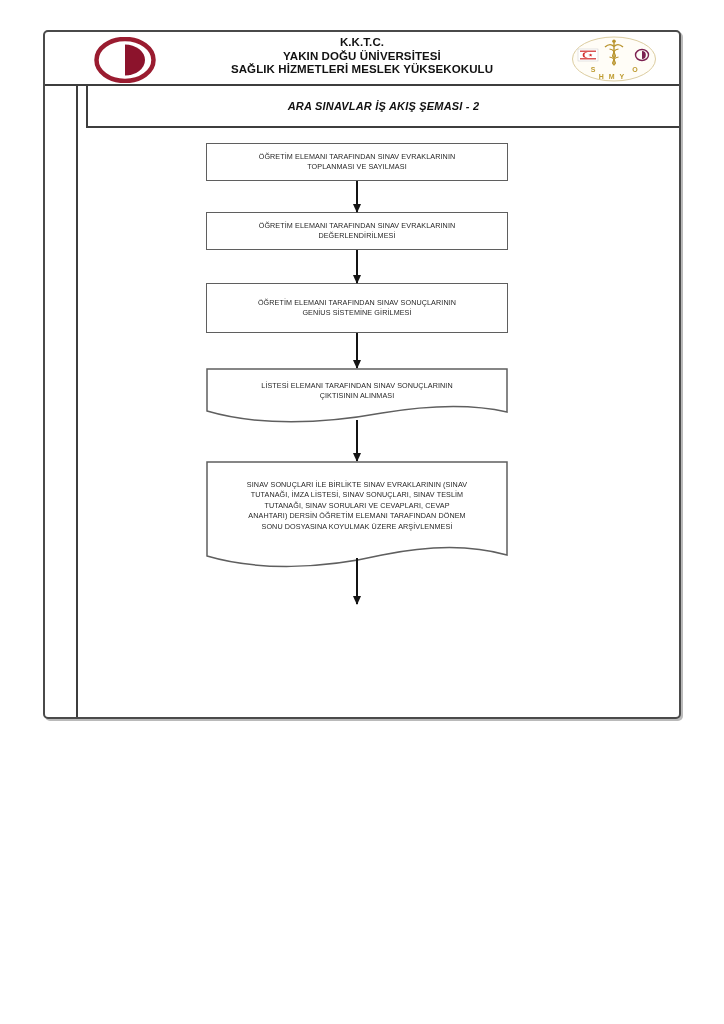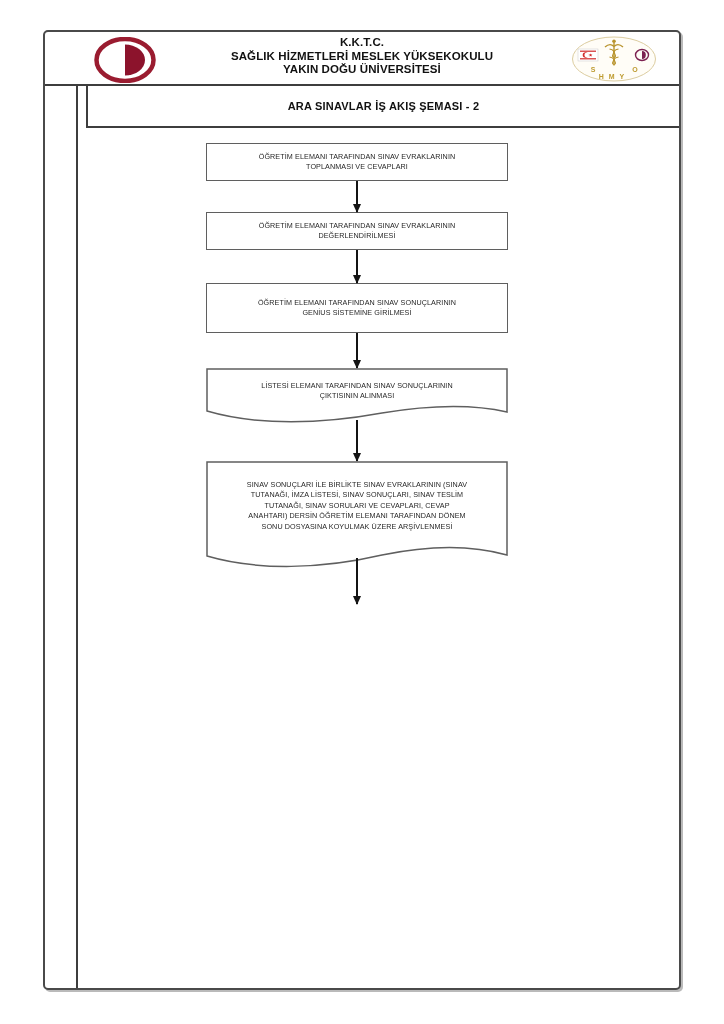--- a/index.html
+++ b/index.html
@@ -1,21 +1,21 @@
 <!DOCTYPE html>
 <html><head>
 <meta charset="utf-8">
 <style>
   html,body { margin:0; padding:0; background:#ffffff; }
   #page {
     position:relative; width:724px; height:1024px; background:#ffffff;
     font-family:"Liberation Sans", sans-serif; overflow:hidden;
   }
   .outer {
-    position:absolute; left:43px; top:30px; width:638px; height:960px;
+    position:absolute; left:43px; top:30px; width:638px; height:689px;
     box-sizing:border-box; border:2px solid #4a4a4a; border-radius:5px;
     box-shadow:2px 2px 0 rgba(130,130,130,.55); background:#fff;
   }
   
   .header {
     position:absolute; left:0; top:0; right:0; height:52px;
     border-bottom:2px solid #3d3d3d;
   }
   .logo-left { position:absolute; left:48px; top:5px; }
   .header-text {
@@ -25,21 +25,21 @@
   }
   .emblem { position:absolute; right:22px; top:4px; }
   
   .left-col-line {
     position:absolute; left:31px; top:54px; bottom:0; width:2px; background:#3d3d3d;
   }
   
   .title-bar {
     position:absolute; left:41px; right:0; top:54px; height:42px; box-sizing:border-box;
     border-left:2px solid #3d3d3d; border-bottom:2px solid #3d3d3d;
-    display:flex; align-items:center; justify-content:center;
+    display:flex; align-items:center; justify-content:center;font-style:italic;
   }
   .title-bar span { font-weight:bold; font-size:11px; color:#111; letter-spacing:.2px; }
   
   .flow { position:absolute; left:161px; top:111px; width:302px; }
   .step {
     box-sizing:border-box; width:302px;
     border:1.5px solid #5f5f5f; background:#fff;
     display:flex; align-items:center; justify-content:center;
     text-align:center; padding:2px 40px;
     font-size:7.2px; line-height:10.5px; color:#1f1f1f; letter-spacing:.1px;
@@ -66,22 +66,22 @@
 
     <div class="header">
 
       <svg class="logo-left" width="64" height="46" viewBox="0 0 64 46">
         <ellipse cx="32" cy="23" rx="28.5" ry="21" fill="none" stroke="#9A1C30" stroke-width="4.5"></ellipse>
         <path d="M32,7.5 A20,15.5 0 0 1 32,38.5 Z" fill="#8C132C"></path>
       </svg>
 
       <div class="header-text">
         <div>K.K.T.C.</div>
+        <div>YAKIN DOĞU ÜNİVERSİTESİ</div>
         <div>SAĞLIK HİZMETLERİ MESLEK YÜKSEKOKULU</div>
-        <div>YAKIN DOĞU ÜNİVERSİTESİ</div>
       </div>
 
       <svg class="emblem" width="86" height="46" viewBox="0 0 86 46">
         <ellipse cx="43" cy="23" rx="41.5" ry="22" fill="#fffdf7" stroke="#dccda0" stroke-width="1"></ellipse>
 
         <g>
           <rect x="7" y="13" width="20" height="12" fill="#ffffff" stroke="#c9c9c9" stroke-width="0.5"></rect>
           <rect x="9" y="14.6" width="16" height="1.2" fill="#d22b2b"></rect>
           <rect x="9" y="22.2" width="16" height="1.2" fill="#d22b2b"></rect>
           <circle cx="14.5" cy="19" r="2.8" fill="#d22b2b"></circle>
@@ -113,21 +113,21 @@
 
     <div class="left-col-line"></div>
 
     <div class="title-bar">
       <span>ARA SINAVLAR İŞ AKIŞ ŞEMASI - 2</span>
     </div>
 
     <div class="flow">
 
       <div class="step" style="height:38px">
-        <span>ÖĞRETİM ELEMANI TARAFINDAN SINAV EVRAKLARININ TOPLANMASI VE CEVAPLARI</span>
+        <span>ÖĞRETİM ELEMANI TARAFINDAN SINAV EVRAKLARININ TOPLANMASI VE SAYILMASI</span>
       </div>
       <div class="arrow" style="height:31px"></div>
 
       <div class="step" style="height:38px">
         <span>ÖĞRETİM ELEMANI TARAFINDAN SINAV EVRAKLARININ DEĞERLENDİRİLMESİ</span>
       </div>
       <div class="arrow" style="height:33px"></div>
 
       <div class="step" style="height:50px">
         <span>ÖĞRETİM ELEMANI TARAFINDAN SINAV SONUÇLARININ GENİUS SİSTEMİNE GİRİLMESİ</span>

